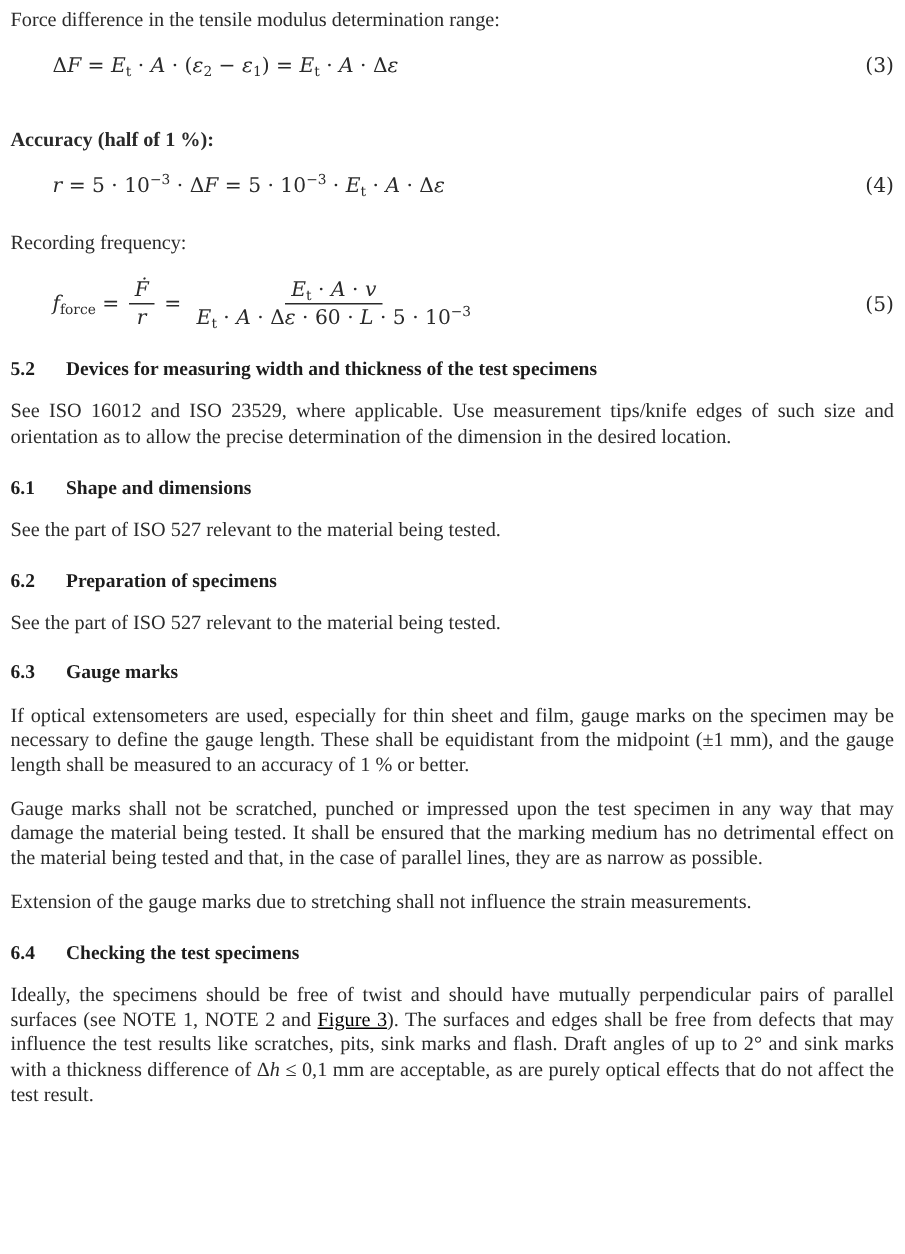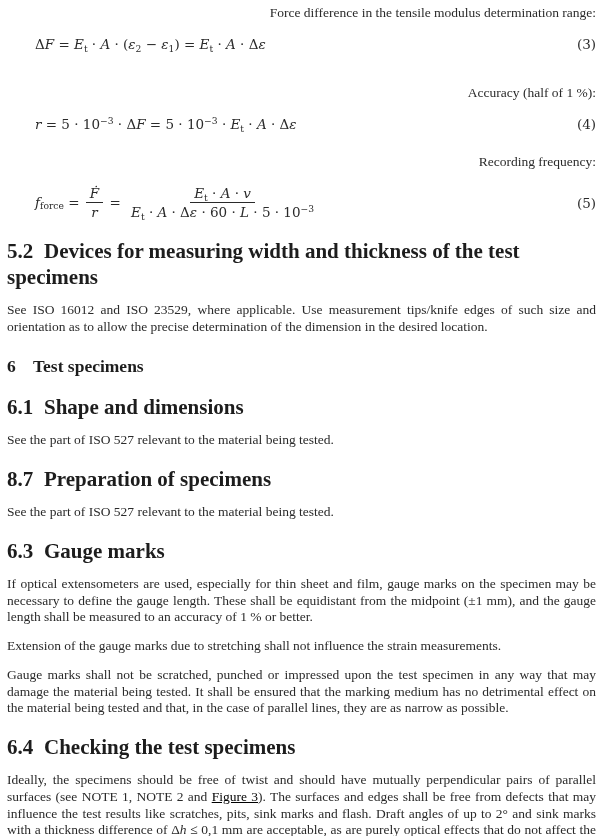--- a/index.html
+++ b/index.html
@@ -2,59 +2,59 @@
 <html><head>
 <meta charset="utf-8">
 <style>
   html,body{margin:0;padding:0;background:#ffffff;}
   .page{
     width:603px;min-height:836px;box-sizing:border-box;
     padding:3px 7px 8px 7px;background:#ffffff;
     font-family:"Liberation Serif",serif;
     font-size:13.5px;line-height:1.24;color:#2a2a2a;
   }
-  p{margin:12px 0;text-align:right;}
+  p{margin:12px 0;}
   .lead-p{margin:2px 0 12px 0;}
   .body-p{text-align:justify;}
   .eq-row{
     display:flex;align-items:center;
     padding-left:28px;margin:14px 0;
     font-family:"DejaVu Serif","Liberation Serif",serif;
     font-size:13.5px;
     gap:28px;
   }
   .eq-num{margin-left:auto;}
   sub,sup{font-size:0.68em;line-height:0;}
   sub{vertical-align:-0.3em;}
   sup{vertical-align:0.55em;}
   .frac{display:inline-flex;flex-direction:column;align-items:center;vertical-align:middle;margin:0 2px;}
   .frac .num{padding:0 4px 1px 4px;border-bottom:1px solid #2a2a2a;}
   .frac .den{padding:1px 4px 0 4px;}
   .example{margin:13px 0;font-size:11.3px;}
   .example-label{display:inline-block;width:66px;}
-  .h-sub{font-size:21px;font-weight:bold;color:#1d1d1d;margin:17px 0 10px 0;}
+  .h-sub{font-size:13px;font-weight:bold;color:#1d1d1d;margin:17px 0 10px 0;}
   .h-main{font-size:17.5px;font-weight:bold;color:#1d1d1d;margin:20px 0 12px 0;}
   .h-num-sub{display:inline-block;min-width:37px;}
   .h-num-main{display:inline-block;min-width:26px;}
   .doc-link{color:#000000;cursor:pointer;}
   i{font-style:italic;}
 </style>
 </head>
 <body>
 
 <div class="page">
 
   <p class="lead-p">Force difference in the tensile modulus determination range:</p>
 
   <div class="eq-row">
     <span class="eq-body">Δ<i>F</i> = <i>E</i><sub>t</sub> · <i>A</i> · (<i>ε</i><sub>2</sub> − <i>ε</i><sub>1</sub>) = <i>E</i><sub>t</sub> · <i>A</i> · Δ<i>ε</i></span>
     <span class="eq-num">(3)</span>
   </div>
 
-  <p class="lead-p" style="margin-top:33px;">Accuracy (half of 1 %):</p>
+  <p class="lead-p" style="margin-top:33px;font-weight:bold;">Accuracy (half of 1 %):</p>
 
   <div class="eq-row">
     <span class="eq-body"><i>r</i> = 5 · 10<sup>−3</sup> · Δ<i>F</i> = 5 · 10<sup>−3</sup> · <i>E</i><sub>t</sub> · <i>A</i> · Δ<i>ε</i></span>
     <span class="eq-num">(4)</span>
   </div>
 
   <p class="lead-p" style="margin-top:21px;">Recording frequency:</p>
 
   <div class="eq-row">
     <span class="eq-body"><i>f</i><sub>force</sub> = <span class="frac">
@@ -66,39 +66,36 @@
         </span></span>
     <span class="eq-num">(5)</span>
   </div>
 
 
   <div class="h-sub">
     <span class="h-num-sub">5.2</span><span>Devices for measuring width and thickness of the test specimens</span>
   </div>
   <p class="body-p">See ISO 16012 and ISO 23529, where applicable. Use measurement tips/knife edges of such size and orientation as to allow the precise determination of the dimension in the desired location.</p>
 
-  <div class="h-main">
-    <span class="h-num-main">6</span><span>Test specimens</span>
-  </div>
 
   <div class="h-sub">
     <span class="h-num-sub">6.1</span><span>Shape and dimensions</span>
   </div>
   <p class="body-p">See the part of ISO 527 relevant to the material being tested.</p>
 
   <div class="h-sub">
-    <span class="h-num-sub">8.7</span><span>Preparation of specimens</span>
+    <span class="h-num-sub">6.2</span><span>Preparation of specimens</span>
   </div>
   <p class="body-p">See the part of ISO 527 relevant to the material being tested.</p>
 
   <div class="h-sub">
     <span class="h-num-sub">6.3</span><span>Gauge marks</span>
   </div>
   <p class="body-p">If optical extensometers are used, especially for thin sheet and film, gauge marks on the specimen may be necessary to define the gauge length. These shall be equidistant from the midpoint (±1 mm), and the gauge length shall be measured to an accuracy of 1 % or better.</p>
+  <p class="body-p">Gauge marks shall not be scratched, punched or impressed upon the test specimen in any way that may damage the material being tested. It shall be ensured that the marking medium has no detrimental effect on the material being tested and that, in the case of parallel lines, they are as narrow as possible.</p>
   <p class="body-p">Extension of the gauge marks due to stretching shall not influence the strain measurements.</p>
-  <p class="body-p">Gauge marks shall not be scratched, punched or impressed upon the test specimen in any way that may damage the material being tested. It shall be ensured that the marking medium has no detrimental effect on the material being tested and that, in the case of parallel lines, they are as narrow as possible.</p>
 
   <div class="h-sub">
     <span class="h-num-sub">6.4</span><span>Checking the test specimens</span>
   </div>
   <p class="body-p">Ideally, the specimens should be free of twist and should have mutually perpendicular pairs of parallel surfaces (see NOTE 1, NOTE 2 and <a href="#" class="doc-link">Figure 3</a>). The surfaces and edges shall be free from defects that may influence the test results like scratches, pits, sink marks and flash. Draft angles of up to 2° and sink marks with a thickness difference of Δ<i>h</i> ≤ 0,1 mm are acceptable, as are purely optical effects that do not affect the test result.</p>
 
 </div>
 
 </body></html>

